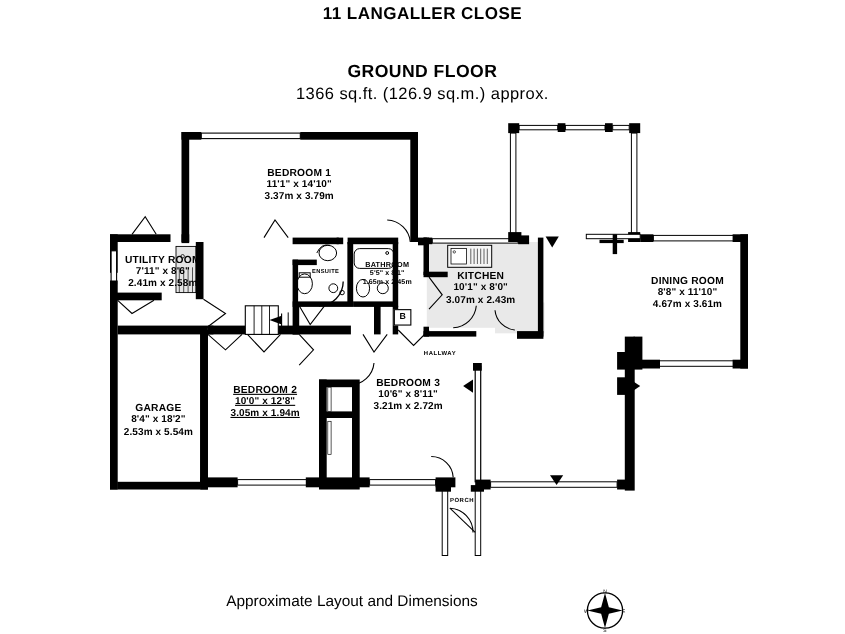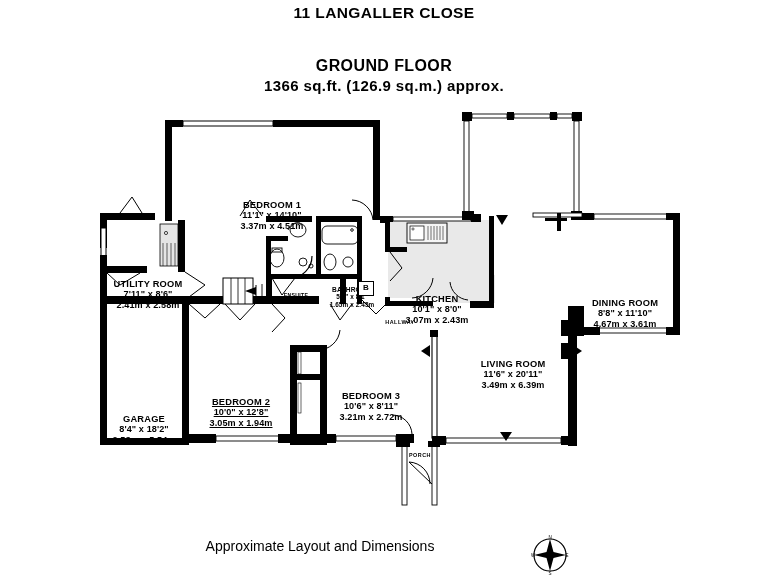--- a/index.html
+++ b/index.html
@@ -22,21 +22,21 @@
   }
   .hdr {
     position: absolute;
     width: 100%;
     text-align: center;
     font-weight: bold;
     letter-spacing: 0.4px;
   }
   #property-title { top: 4px; font-size: 15.5px; }
   #floor-title   { top: 57px; font-size: 16px; }
-  #floor-area    { top: 77px; font-size: 15px; font-weight: bold; }
+  #floor-area    { top: 77px; font-size: 15px; font-weight: normal; }
   #footer-note   {
     position: absolute;
     top: 538px; left: 0; width: 640px;
     text-align: center;
     font-size: 14px;
   }
 
   
   #plan {
     position: absolute;
@@ -44,21 +44,20 @@
     width: 768px; height: 576px;
   }
 
   
   .room {
     position: absolute;
     text-align: center;
     line-height: 1.12;
     white-space: nowrap;
     transform: translateX(-50%);
-    margin-top: 48px;
   }
   .room .nm {
     font-weight: bold;
     font-size: 9.3px;
     letter-spacing: 0.2px;
   }
   .room .im, .room .mm {
     font-weight: bold;
     font-size: 9.1px;
     letter-spacing: 0.1px;
@@ -372,21 +371,21 @@
         <path d="M373 220 A 22 22 0 0 0 352 200"></path>
       </g>
 
       <rect x="380" y="216" width="8" height="7" fill="#000"></rect>
     </g>
   </svg>
 
   <div class="room" style="left:272px; top:152px;">
     <div class="nm">BEDROOM 1</div>
     <div class="im">11'1"  x 14'10"</div>
-    <div class="mm">3.37m  x 4.51m</div>
+    <div class="mm">3.37m  x 3.79m</div>
   </div>
 
   <div class="room" style="left:148px; top:231px;">
     <div class="nm">UTILITY ROOM</div>
     <div class="im">7'11"  x 8'6"</div>
     <div class="mm">2.41m  x 2.58m</div>
   </div>
 
   <div class="room tiny" style="left:296px; top:245px;">
     <div class="nm">ENSUITE</div>
@@ -404,25 +403,20 @@
     <div class="mm">3.07m  x 2.43m</div>
   </div>
 
 
   <div class="room" style="left:625px; top:250px;">
     <div class="nm">DINING ROOM</div>
     <div class="im">8'8"  x 11'10"</div>
     <div class="mm">4.67m  x 3.61m</div>
   </div>
 
-  <div class="room" style="left:513px; top:311px;">
-    <div class="nm">LIVING ROOM</div>
-    <div class="im">11'6"  x 20'11"</div>
-    <div class="mm">3.49m  x 6.39m</div>
-  </div>
 
   <div class="room" style="left:144px; top:366px;">
     <div class="nm">GARAGE</div>
     <div class="im">8'4"  x 18'2"</div>
     <div class="mm">2.53m  x 5.54m</div>
   </div>
 
   <div class="room" style="left:241px; top:349px;text-decoration:underline;">
     <div class="nm">BEDROOM 2</div>
     <div class="im">10'0"  x 12'8"</div>

